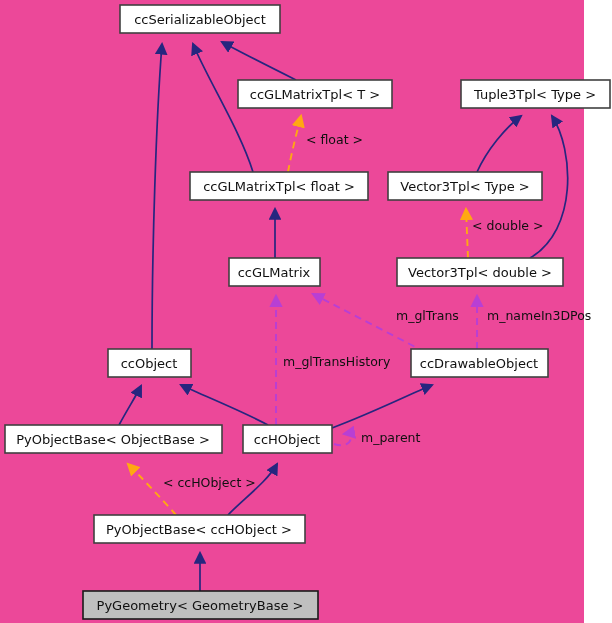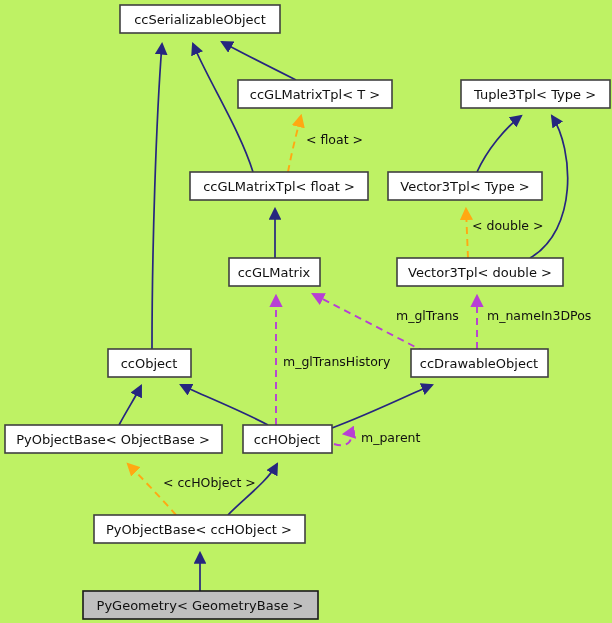--- a/index.html
+++ b/index.html
@@ -8,23 +8,24 @@
     background: #ffffff;
   }
   body {
     width: 612px;
     height: 623px;
     font-family: "DejaVu Sans", sans-serif;
     overflow: hidden;
   }
   #diagram-root {
     position: relative;
-    width: 612px;
+    width: 560px;
     height: 623px;
-    background: #bef264;
+    background: #ec4899;
+    padding-left: 24px;
   }
   svg#uml-canvas {
     position: absolute;
     left: 0;
     top: 0;
     width: 612px;
     height: 623px;
     display: block;
   }
   .node-box {

